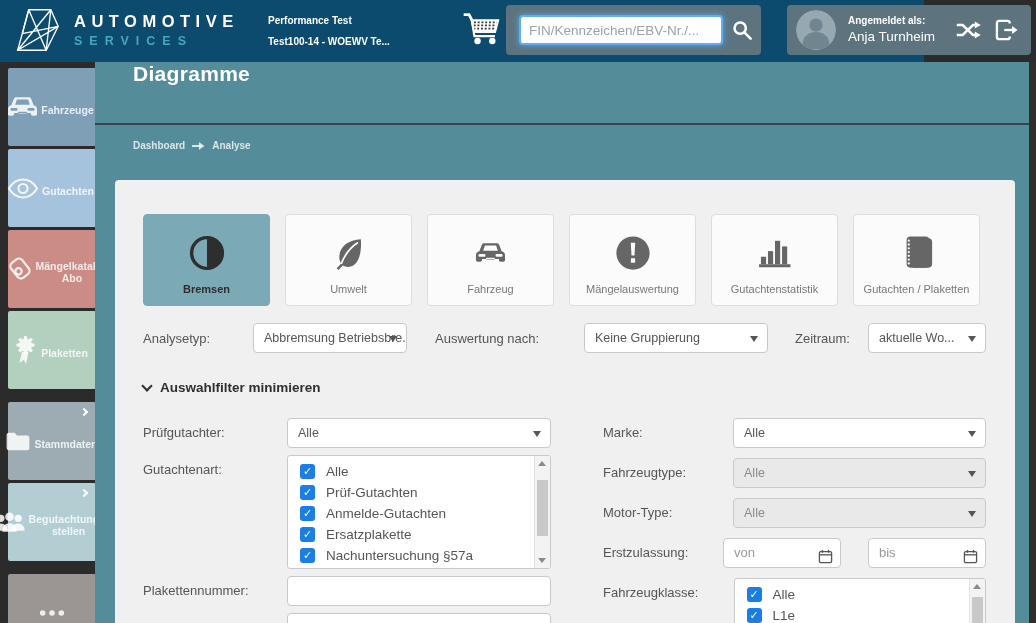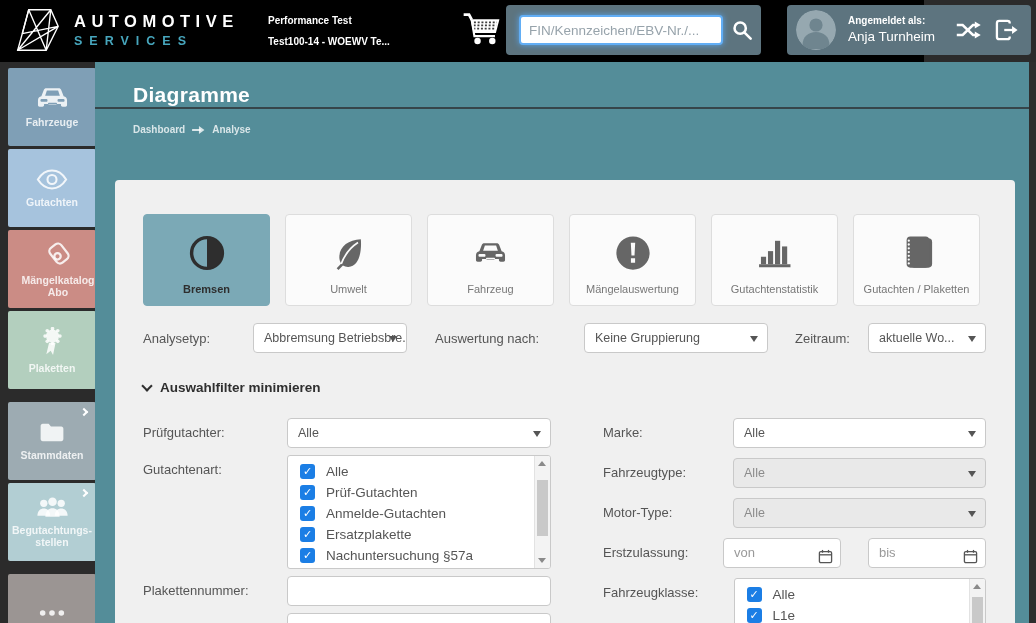--- a/index.html
+++ b/index.html
@@ -1,20 +1,20 @@
 <!DOCTYPE html>
 <html><head>
 <meta charset="utf-8">
 <style>
   * { margin:0; padding:0; box-sizing:border-box; }
   html,body { width:1036px; height:623px; overflow:hidden; }
   body { font-family:"Liberation Sans", sans-serif; background:#2b2b2b; position:relative; }
 
   
-  .topbar { position:absolute; left:0; top:0; width:924px; height:62px; background:#000000; z-index:5; }
+  .topbar { position:absolute; left:0; top:0; width:924px; height:62px; background:#0c4a6e; z-index:5; }
   .logo { position:absolute; left:9px; top:7px; }
   .brand { position:absolute; left:74px; top:13px; line-height:1; }
   .brand-l1 { color:#fff; font-weight:bold; font-size:16.5px; letter-spacing:5.5px; }
   .brand-l2 { color:#47a6bd; font-weight:bold; font-size:12.5px; letter-spacing:7px; margin-top:5px; }
   .context { position:absolute; left:268px; top:10px; color:#fff; font-weight:bold; font-size:10px; line-height:21px; }
   .cart { position:absolute; left:462px; top:12px; }
   .hpanel { position:absolute; top:5px; height:50px; background:#5d747f; border-radius:4px; display:flex; align-items:center; }
   .search-panel { left:506px; width:255px; }
   .search-input { width:204px; height:30px; margin-left:13px; border:2px solid #62aef5; box-shadow:0 0 6px rgba(90,168,240,.95); border-radius:4px; font-family:"Liberation Sans",sans-serif; font-size:13.5px; color:#444; padding:0 8px; outline:none; }
   .search-input::placeholder { color:#97a3ab; }
@@ -23,30 +23,30 @@
   .avatar { width:40px; height:40px; border-radius:50%; overflow:hidden; margin-left:9px; flex:0 0 auto; }
   .user-text { margin-left:12px; color:#fff; line-height:1; }
   .user-text .ut1 { font-size:10px; font-weight:bold; }
   .user-text .ut2 { font-size:13.5px; font-weight:normal; margin-top:4px; }
   .switch-user { margin-left:auto; display:flex; }
   .logout { margin:0 12px 0 13px; display:flex; }
 
   
   .sidebar { position:absolute; left:0; top:62px; width:95px; height:561px; background:#2b2b2b; padding-top:6px; overflow:hidden; }
   .tile { width:88px; height:78px; margin:0 0 3px 8px; border-radius:2px; position:relative;
-          display:flex; flex-direction:column; align-items:center; justify-content:center; cursor:pointer; }
+          display:flex; flex-direction:row; align-items:center; justify-content:center; cursor:pointer; }
   .tile.gap { margin-top:13px; }
   .tile-icon { display:flex; color:rgba(255,255,255,.85); }
   .tile-label { font-size:10.5px; font-weight:bold; color:rgba(255,255,255,.82); text-align:center; margin-top:6px; line-height:12px; padding:0 3px; }
   .tile-chev { position:absolute; top:7px; right:9px; width:6px; height:6px; border-right:2.2px solid #fff; border-bottom:2.2px solid #fff; transform:rotate(-45deg); }
 
   
   .main { position:absolute; left:95px; top:62px; width:934px; height:561px; background:#548d99; overflow:hidden; }
   .right-strip { position:absolute; left:1029px; top:62px; width:7px; height:561px; background:#2e2e2e; }
-  .page-header { height:47px; border-bottom:2px solid #36454a; display:flex; align-items:flex-end; padding-left:38px; }
+  .page-header { height:63px; border-bottom:2px solid #36454a; display:flex; align-items:flex-start; padding-left:38px; }
   .page-title { color:#fff; font-size:21px; font-weight:bold; letter-spacing:.3px; }
   .breadcrumb { display:flex; align-items:center; gap:7px; padding:15px 0 0 38px; font-size:10px; font-weight:bold; color:rgba(255,255,255,.78); }
   .crumb { cursor:pointer; }
 
   .card { position:absolute; left:20px; top:118px; width:900px; height:560px; background:#f0f0f0; border-radius:4px; padding:34px 28px 0 28px; }
 
   
   .tabs { display:flex; gap:15px; }
   .tab { width:127px; height:92px; background:#fbfbfb; border:1px solid #ddd; border-radius:4px; position:relative; cursor:pointer; }
   .tab-icon { position:absolute; left:0; right:0; top:16px; height:44px; display:flex; align-items:center; justify-content:center; color:#666; }

